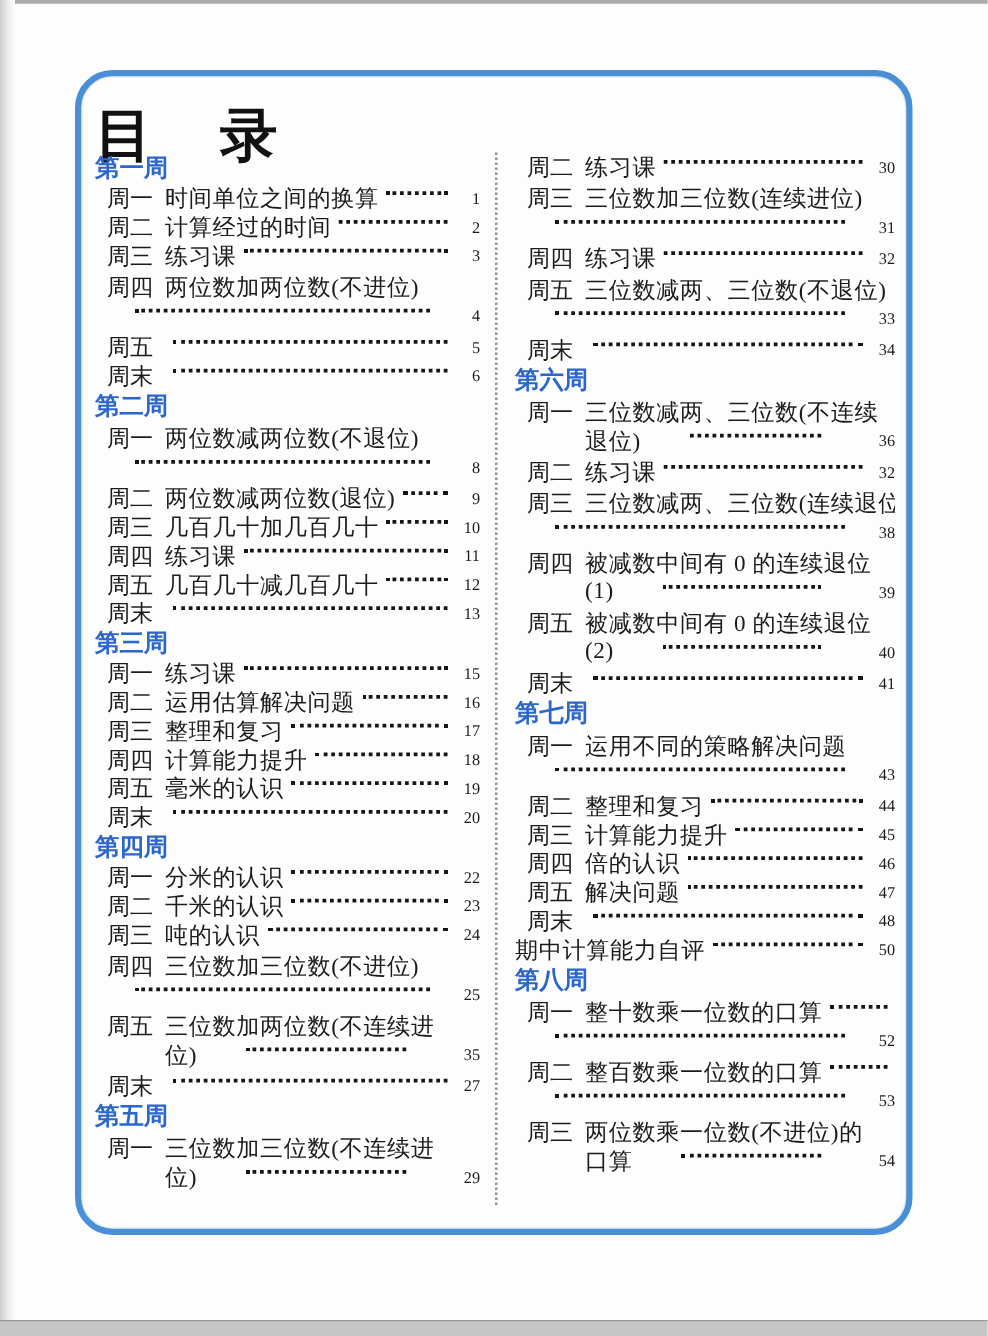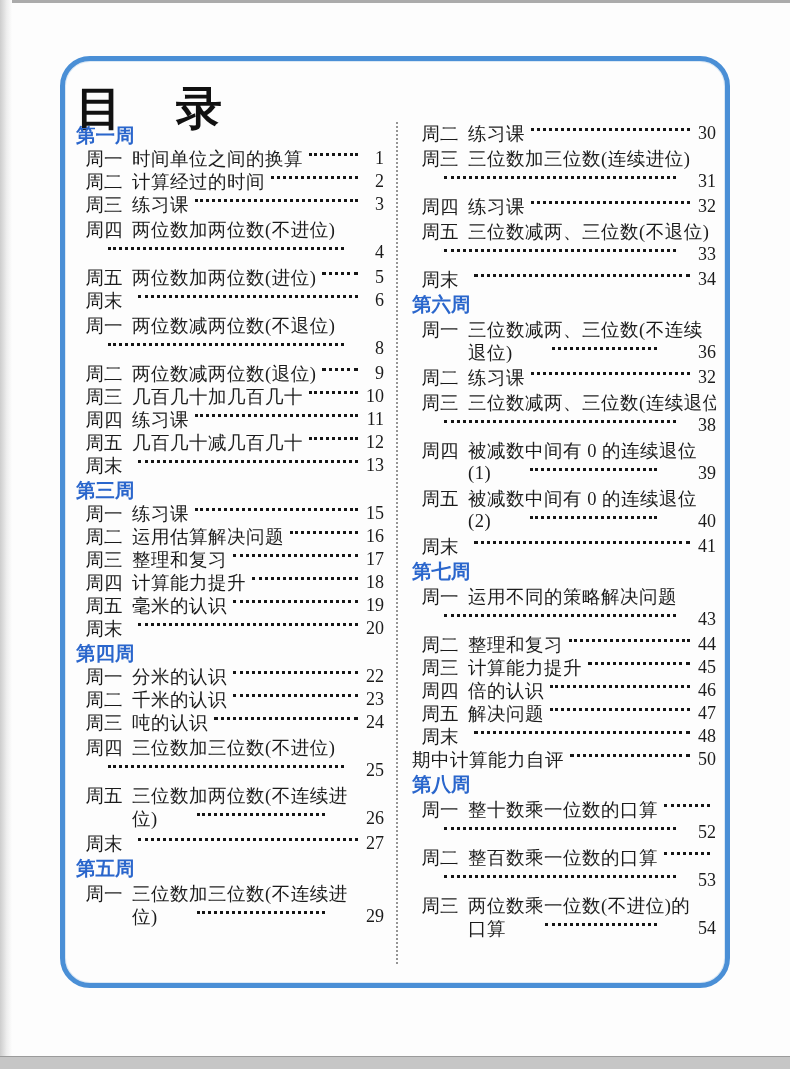--- a/index.html
+++ b/index.html
@@ -53,21 +53,21 @@
   .toc-entry.multi { margin: 2px 0; }
   .label { flex: 0 0 56px; text-align: center; }
   .title-text { flex: 0 0 auto; letter-spacing: 0.5px; }
   .leader {
     flex: 1 1 auto; min-width: 10px; height: 0;
     border-bottom: 3px dotted #161616;
     margin: 0 6px; transform: translateY(-4px);
   }
   .page-num {
     flex: 0 0 auto; min-width: 20px; text-align: right;
-    font-size: 18px;
+    font-size: 13px;
   }
   .indent-title  { padding-left: 56px; gap: 33px; }
   .indent-leader { padding-left: 26px; gap: 14px; }
 </style>
 </head>
 <body>
 
 <div class="edge-top"></div>
 <div class="edge-left"></div>
 <div class="edge-bottom"></div>
@@ -109,33 +109,33 @@
           <span class="title-text">两位数加两位数(不进位)</span>
         </div>
         <div class="line indent-leader">
           <span class="leader"></span>
           <span class="page-num">4</span>
         </div>
       </div>
       <div class="toc-entry">
         <div class="line">
           <span class="label">周五</span>
-          <span class="title-text">两位数加两位数(进位)</span>
           <span class="leader"></span>
           <span class="page-num">5</span>
         </div>
       </div>
       <div class="toc-entry">
         <div class="line">
           <span class="label">周末</span>
           <span class="title-text"></span>
           <span class="leader"></span>
           <span class="page-num">6</span>
         </div>
       </div>
+      <div class="toc-week">第二周</div>
       <div class="toc-entry multi">
         <div class="line">
           <span class="label">周一</span>
           <span class="title-text">两位数减两位数(不退位)</span>
         </div>
         <div class="line indent-leader">
           <span class="leader"></span>
           <span class="page-num">8</span>
         </div>
       </div>
@@ -264,21 +264,21 @@
         </div>
       </div>
       <div class="toc-entry multi">
         <div class="line">
           <span class="label">周五</span>
           <span class="title-text">三位数加两位数(不连续进</span>
         </div>
         <div class="line indent-title">
           <span class="title-text">位)</span>
           <span class="leader"></span>
-          <span class="page-num">26</span>
+          <span class="page-num">35</span>
         </div>
       </div>
       <div class="toc-entry">
         <div class="line">
           <span class="label">周末</span>
           <span class="title-text"></span>
           <span class="leader"></span>
           <span class="page-num">27</span>
         </div>
       </div>

